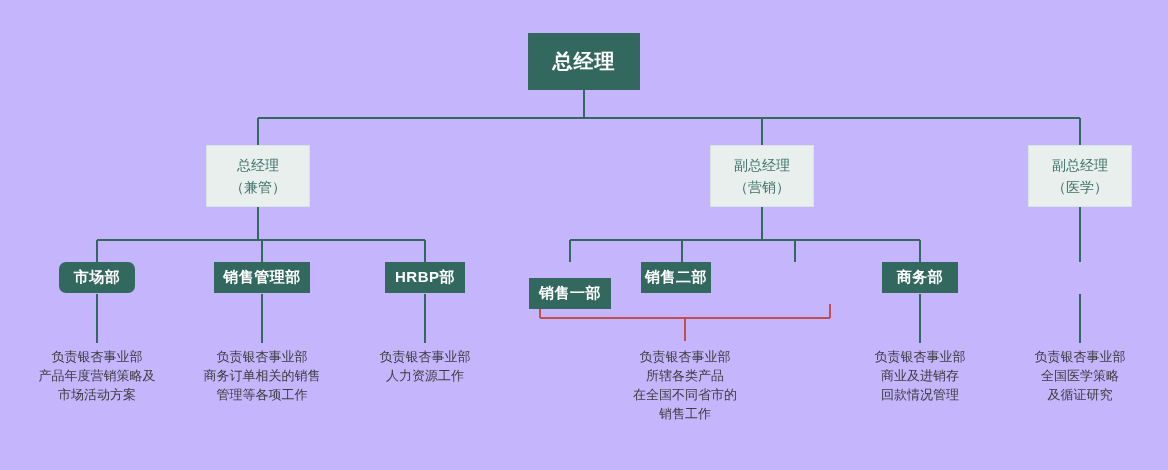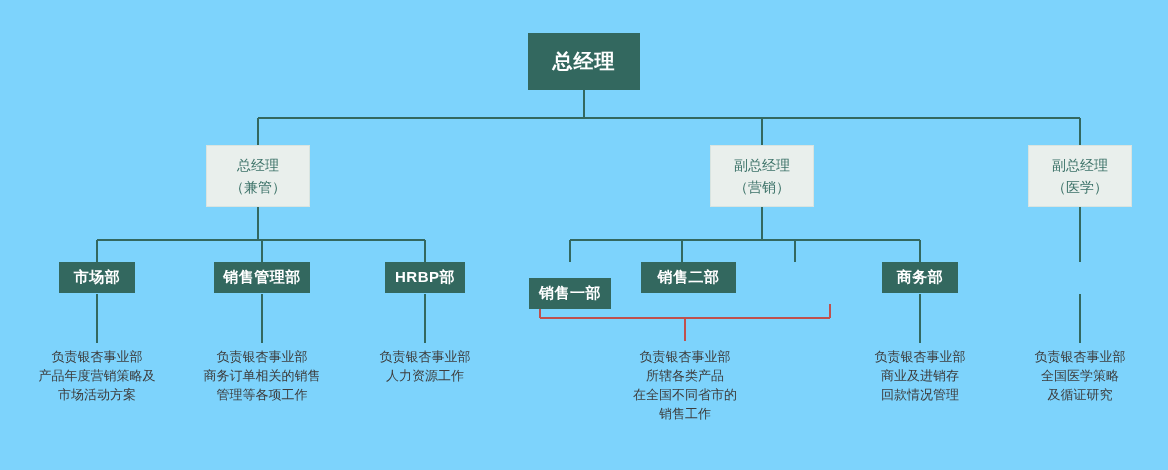--- a/index.html
+++ b/index.html
@@ -5,21 +5,21 @@
   html, body {
     margin: 0;
     padding: 0;
     background: #ffffff;
     font-family: "Liberation Sans", "DejaVu Sans", sans-serif;
   }
   .canvas {
     position: relative;
     width: 1168px;
     height: 470px;
-    background: #7dd3fc;
+    background: #c4b5fd;
     overflow: hidden;
   }
   .wires {
     position: absolute;
     left: 0; top: 0;
     width: 1168px; height: 470px;
     pointer-events: none;
   }
   .node {
     position: absolute;
@@ -83,25 +83,25 @@
 
   <div class="node node-root" style="left:528px; top:33px; width:112px; height:57px;">总经理</div>
 
   <div class="node node-branch" style="left:206px; top:145px; width:104px; height:62px;">总经理
 （兼管）</div>
   <div class="node node-branch" style="left:710px; top:145px; width:104px; height:62px;">副总经理
 （营销）</div>
   <div class="node node-branch" style="left:1028px; top:145px; width:104px; height:62px;">副总经理
 （医学）</div>
 
-  <div class="node node-dept" style="left:59px; top:262px; width:76px; height:31px;">市场部</div>
+  <div class="node node-dept" style="left:59px; top:262px; width:76px; height:31px;border-radius:7px;">市场部</div>
   <div class="node node-dept" style="left:214px; top:262px; width:96px; height:31px;">销售管理部</div>
   <div class="node node-dept" style="left:385px; top:262px; width:80px; height:31px;">HRBP部</div>
   <div class="node node-dept" style="left:529px; top:262px; width:82px; height:31px;margin-top:16px;">销售一部</div>
-  <div class="node node-dept" style="left:641px; top:262px; width:95px; height:31px;">销售二部</div>
+  <div class="node node-dept" style="left:641px; top:262px; width:70px; height:31px;">销售二部</div>
   <div class="node node-dept" style="left:882px; top:262px; width:76px; height:31px;">商务部</div>
 
   <div class="desc" style="left:17px; top:347px; width:160px;">负责银杏事业部
 产品年度营销策略及
 市场活动方案</div>
   <div class="desc" style="left:182px; top:347px; width:160px;">负责银杏事业部
 商务订单相关的销售
 管理等各项工作</div>
   <div class="desc" style="left:345px; top:347px; width:160px;">负责银杏事业部
 人力资源工作</div>

